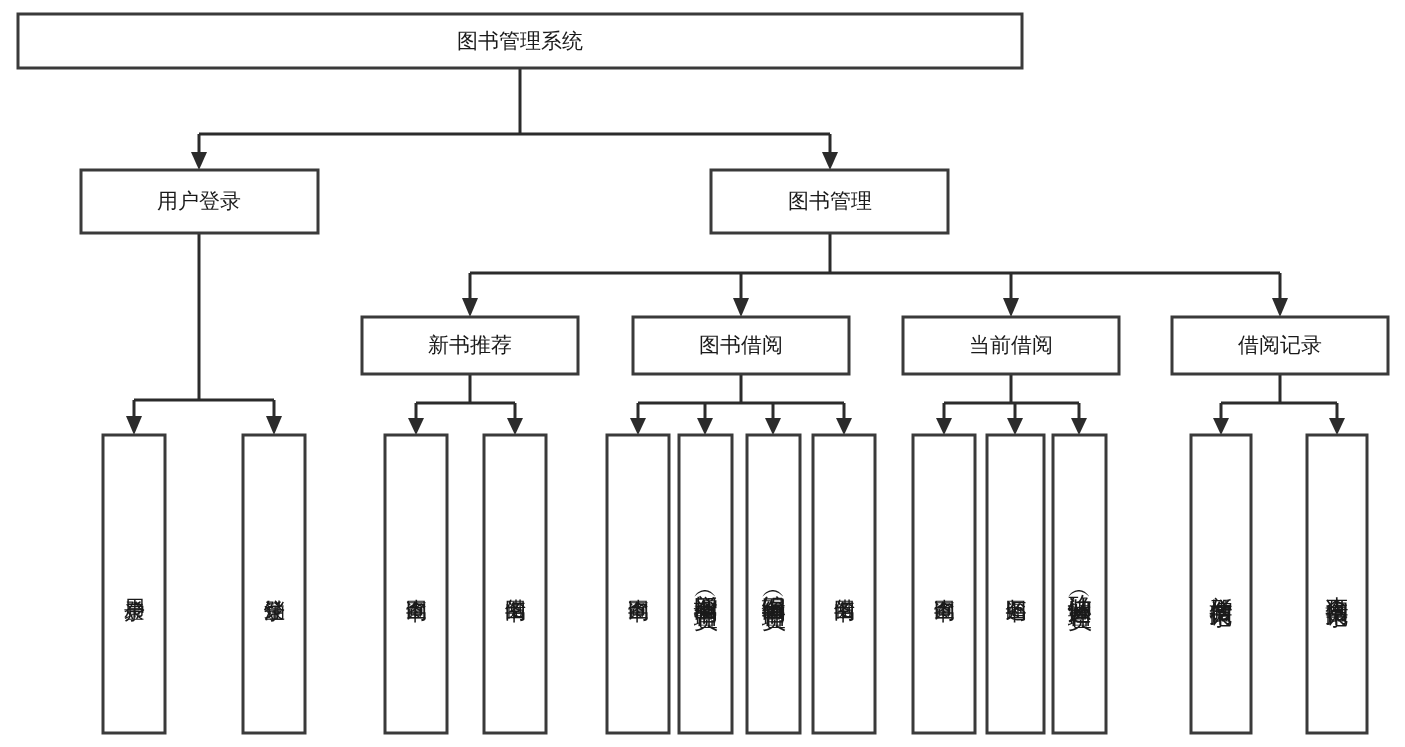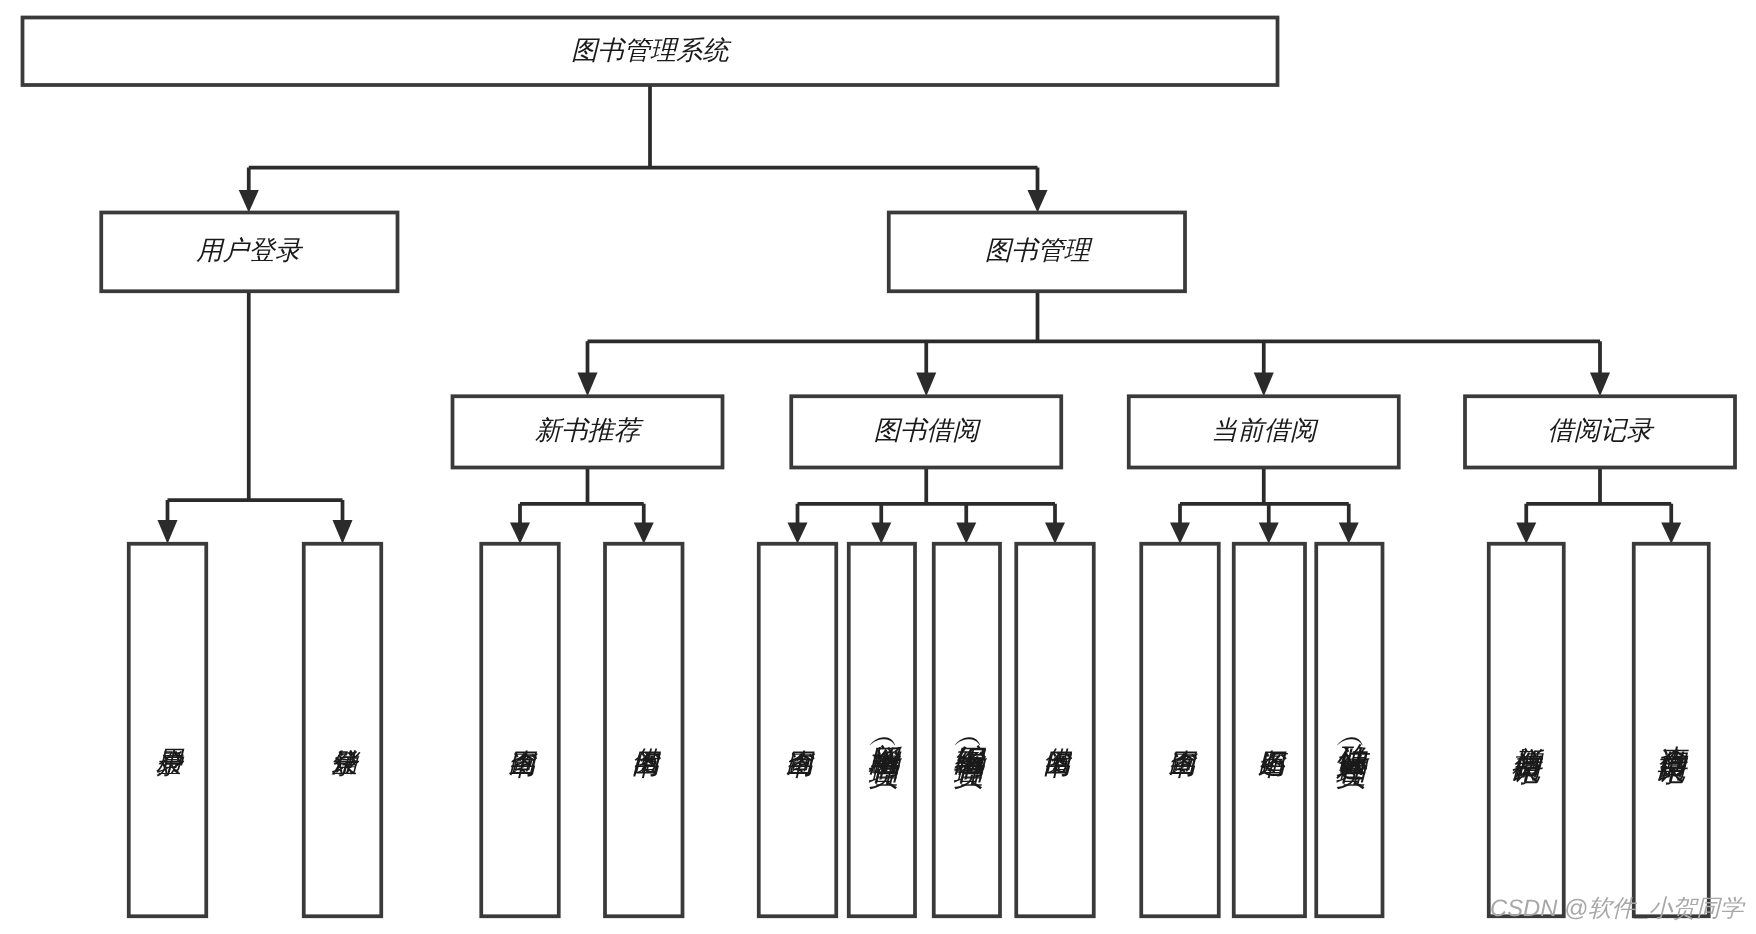--- a/index.html
+++ b/index.html
@@ -11,21 +11,20 @@
     width: 1405px;
     height: 747px;
     font-family: "Liberation Sans", "DejaVu Sans", sans-serif;
     overflow: hidden;
     position: relative;
   }
   #diagram-root {
     position: relative;
     width: 1405px;
     height: 747px;
-    font-style: italic;
   }
   svg.diagram-canvas {
     position: absolute;
     top: 0;
     left: 0;
     width: 1405px;
     height: 747px;
   }
   .node-box {
     fill: #ffffff;
@@ -230,15 +229,14 @@
   <div class="leaf-label" style="left:607px; top:435px; width:62px; height:298px;">查询图书</div>
   <div class="leaf-label" style="left:679px; top:435px; width:53px; height:298px; font-size:24px; letter-spacing:2px;">新增图书（管理员）</div>
   <div class="leaf-label" style="left:747px; top:435px; width:53px; height:298px; font-size:24px; letter-spacing:2px;">编辑图书（管理员）</div>
   <div class="leaf-label" style="left:813px; top:435px; width:62px; height:298px;">借阅图书</div>
   <div class="leaf-label" style="left:913px; top:435px; width:62px; height:298px;">查询图书</div>
   <div class="leaf-label" style="left:987px; top:435px; width:57px; height:298px;">归还图书</div>
   <div class="leaf-label" style="left:1053px; top:435px; width:53px; height:298px; font-size:24px; letter-spacing:2px;">确认归还（管理员）</div>
   <div class="leaf-label" style="left:1191px; top:435px; width:60px; height:298px; font-size:23px; letter-spacing:2px;">新增借阅记录</div>
   <div class="leaf-label" style="left:1307px; top:435px; width:60px; height:298px; font-size:23px; letter-spacing:2px;">查询借阅记录</div>
 
-  <div class="watermark" style="left:1192px; top:714px;">CSDN @软件_小贺同学</div>
 
 </div>
 
 </body></html>

